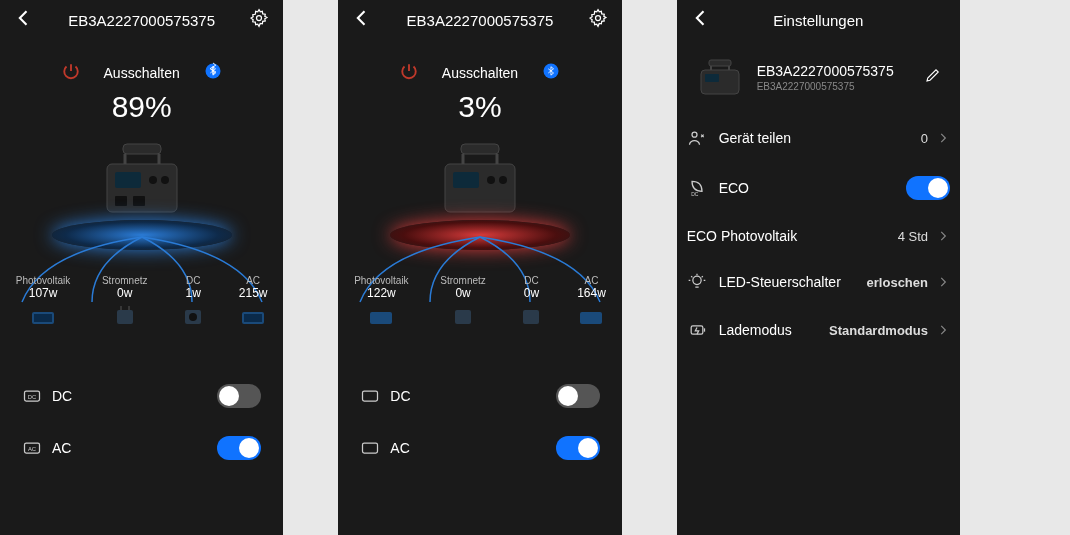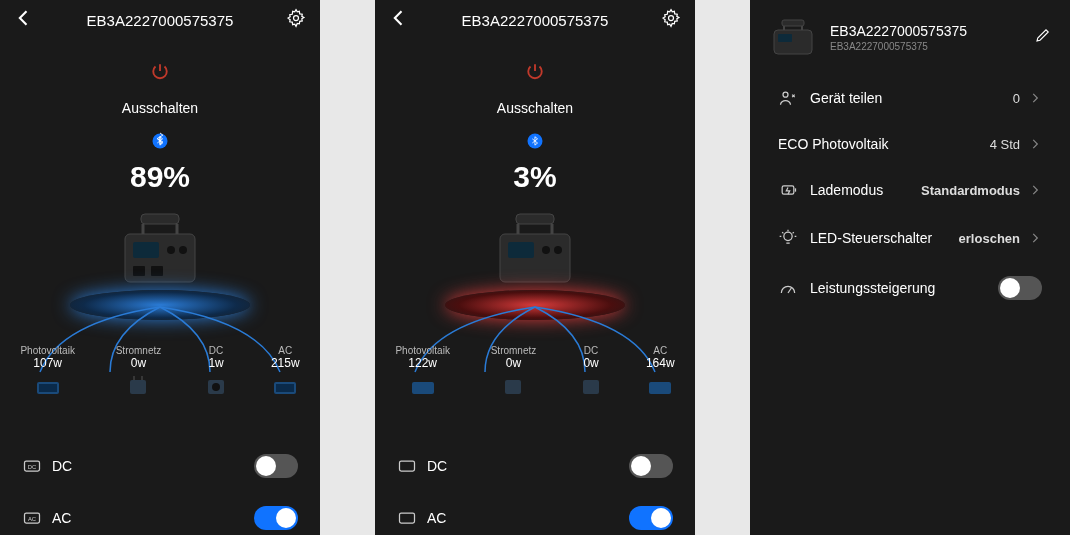--- a/index.html
+++ b/index.html
@@ -1,28 +1,28 @@
 <!DOCTYPE html>
 <html><head>
 <meta charset="utf-8">
 <style>
   * { box-sizing: border-box; margin: 0; padding: 0; }
   html, body { width: 1070px; height: 535px; background: #e8e8e8; overflow: hidden; font-family: -apple-system, Helvetica, Arial, sans-serif; }
-  .wrap { display: flex; gap: 55px; width: 1070px; height: 535px; }
+  .wrap { display: flex; gap: 55px; width: 960px; height: 535px; }
   .screen { width: 320px; height: 535px; background: #1a1a1a; color: #fff; position: relative; overflow: hidden; }
 
   
   .hdr { display: flex; align-items: center; justify-content: space-between; padding: 10px 14px; height: 40px; }
   .hdr .title { font-size: 15px; font-weight: 500; }
   .hdr svg { width: 20px; height: 20px; }
 
   
-  .power-row { display: flex; align-items: center; justify-content: center; gap: 16px; margin-top: 22px; flex-direction: column; }
+  .power-row { display: flex; align-items: center; justify-content: center; gap: 24px; margin-top: 22px; }
   .power-row .ptxt { font-size: 14px; }
-  .pct { text-align: center; font-size: 30px; font-weight: 700; margin-top: 6px; }
+  .pct { text-align: center; font-size: 30px; font-weight: 400; margin-top: 6px; }
 
   
   .devwrap { position: relative; height: 210px; margin-top: 8px; }
   .device-svg { position: absolute; left: 50%; transform: translateX(-50%); top: 0; }
   .platform { position: absolute; left: 50%; transform: translateX(-50%); top: 88px; width: 180px; height: 30px; border-radius: 50%; }
   .platform.blue { background: radial-gradient(ellipse at center, #2a7bd6 0%, #0e2a4a 60%, transparent 100%); box-shadow: 0 0 18px #2a7bd6; }
   .platform.red { background: radial-gradient(ellipse at center, #d63a3a 0%, #4a0e0e 60%, transparent 100%); box-shadow: 0 0 18px #d63a3a; }
   .arcs { position: absolute; left: 50%; transform: translateX(-50%); top: 100px; }
 
   .loads { display: flex; justify-content: space-around; padding: 0 0; position: absolute; bottom: 10px; width: 100%; }
@@ -39,21 +39,21 @@
   .toggle.off { background: #555; }
   .toggle.off .knob { left: 2px; }
   .toggle.on { background: #1073ff; }
   .toggle.on .knob { right: 2px; }
 
   
   .devhead { display: flex; align-items: center; gap: 12px; padding: 16px 18px; }
   .devhead .txts { flex: 1; }
   .devhead .dname { font-size: 14px; }
   .devhead .dsub { font-size: 10px; color: #888; margin-top: 2px; }
-  .srow { display: flex; align-items: center; justify-content: space-between; padding: 14px 28px; }
+  .srow { display: flex; align-items: center; justify-content: space-between; padding: 14px 10px; }
   .srow .left { display: flex; align-items: center; gap: 12px; font-size: 14px; }
   .srow .right { display: flex; align-items: center; gap: 8px; font-size: 13px; color: #ddd; }
   .chev { width: 14px; height: 14px; }
   .ico { width: 20px; height: 20px; flex-shrink: 0; }
 </style>
 </head>
 <body>
 
 <div class="wrap">
 
@@ -275,20 +275,29 @@
           </svg>
         <span>AC</span>
       </div>
       <div class="toggle on">
           <div class="knob"></div>
         </div>
     </div>
   </div>
 
   <div class="screen">
+    <div class="hdr">
+      <span>
+        <svg viewBox="0 0 24 24" fill="none" stroke="#fff" stroke-width="2.5">
+            <polyline points="15 4 7 12 15 20"></polyline>
+          </svg>
+      </span>
+      <span class="title">Einstellungen</span>
+      <span style="width:20px"></span>
+    </div>
 
     <div class="devhead">
       <svg width="50" height="42" viewBox="0 0 50 42">
         <rect x="6" y="14" width="38" height="24" rx="4" fill="#2b2b2b" stroke="#444"></rect>
         <rect x="14" y="4" width="22" height="6" rx="2" fill="#2b2b2b" stroke="#444"></rect>
         <line x1="16" y1="10" x2="16" y2="14" stroke="#444" stroke-width="2"></line>
         <line x1="34" y1="10" x2="34" y2="14" stroke="#444" stroke-width="2"></line>
         <rect x="10" y="18" width="14" height="8" rx="1" fill="#0d2a3a"></rect>
       </svg>
       <div class="txts">
@@ -312,74 +321,74 @@
         <span>Gerät teilen</span>
       </div>
       <div class="right">
         <span>0</span>
         <svg class="chev" viewBox="0 0 24 24" fill="none" stroke="#888" stroke-width="2">
             <polyline points="9 5 16 12 9 19"></polyline>
           </svg>
       </div>
     </div>
 
+    <div class="srow">
+      <div class="left">
+        <svg class="ico" viewBox="0 0 24 24" fill="none" stroke="#ccc" stroke-width="1.5">
+            <path d="M6 4c8 0 12 4 12 12-8 0-12-4-12-12z"></path>
+            <text x="5" y="22" font-size="6" fill="#ccc" stroke="none">DC</text>
+          </svg>
+        <span>ECO</span>
+      </div>
+      <div class="toggle on">
+          <div class="knob"></div>
+        </div>
+    </div>
 
     <div class="srow">
       <div class="left">
         <span>ECO Photovoltaik</span>
       </div>
       <div class="right">
         <span style="font-weight:400">4 Std</span>
         <svg class="chev" viewBox="0 0 24 24" fill="none" stroke="#888" stroke-width="2">
             <polyline points="9 5 16 12 9 19"></polyline>
           </svg>
       </div>
     </div>
 
     <div class="srow">
       <div class="left">
         <svg class="ico" viewBox="0 0 24 24" fill="none" stroke="#ccc" stroke-width="1.5">
+            <circle cx="12" cy="10" r="5"></circle>
+            <path d="M10 18h4M12 2v2M4 10H2M22 10h-2M5 5l1.5 1.5M19 5l-1.5 1.5"></path>
+          </svg>
+        <span>LED-Steuerschalter</span>
+      </div>
+      <div class="right">
+        <span style="font-weight:600">erloschen</span>
+        <svg class="chev" viewBox="0 0 24 24" fill="none" stroke="#888" stroke-width="2">
+            <polyline points="9 5 16 12 9 19"></polyline>
+          </svg>
+      </div>
+    </div>
+
+    <div class="srow">
+      <div class="left">
+        <svg class="ico" viewBox="0 0 24 24" fill="none" stroke="#ccc" stroke-width="1.5">
             <rect x="5" y="7" width="14" height="10" rx="2"></rect>
             <path d="M21 10v4"></path>
             <path d="M12 9l-2 4h4l-2 4"></path>
           </svg>
         <span>Lademodus</span>
       </div>
       <div class="right">
         <span style="font-weight:600">Standardmodus</span>
         <svg class="chev" viewBox="0 0 24 24" fill="none" stroke="#888" stroke-width="2">
             <polyline points="9 5 16 12 9 19"></polyline>
           </svg>
       </div>
     </div>
 
-    <div class="srow">
-      <div class="left">
-        <svg class="ico" viewBox="0 0 24 24" fill="none" stroke="#ccc" stroke-width="1.5">
-            <circle cx="12" cy="10" r="5"></circle>
-            <path d="M10 18h4M12 2v2M4 10H2M22 10h-2M5 5l1.5 1.5M19 5l-1.5 1.5"></path>
-          </svg>
-        <span>LED-Steuerschalter</span>
-      </div>
-      <div class="right">
-        <span style="font-weight:600">erloschen</span>
-        <svg class="chev" viewBox="0 0 24 24" fill="none" stroke="#888" stroke-width="2">
-            <polyline points="9 5 16 12 9 19"></polyline>
-          </svg>
-      </div>
-    </div>
-
-    <div class="srow">
-      <div class="left">
-        <svg class="ico" viewBox="0 0 24 24" fill="none" stroke="#ccc" stroke-width="1.5">
-            <path d="M4 18a8 8 0 0 1 16 0"></path>
-            <path d="M12 18l4-6"></path>
-          </svg>
-        <span>Leistungssteigerung</span>
-      </div>
-      <div class="toggle off">
-          <div class="knob"></div>
-        </div>
-    </div>
 
   </div>
 
 </div>
 
 </body></html>

